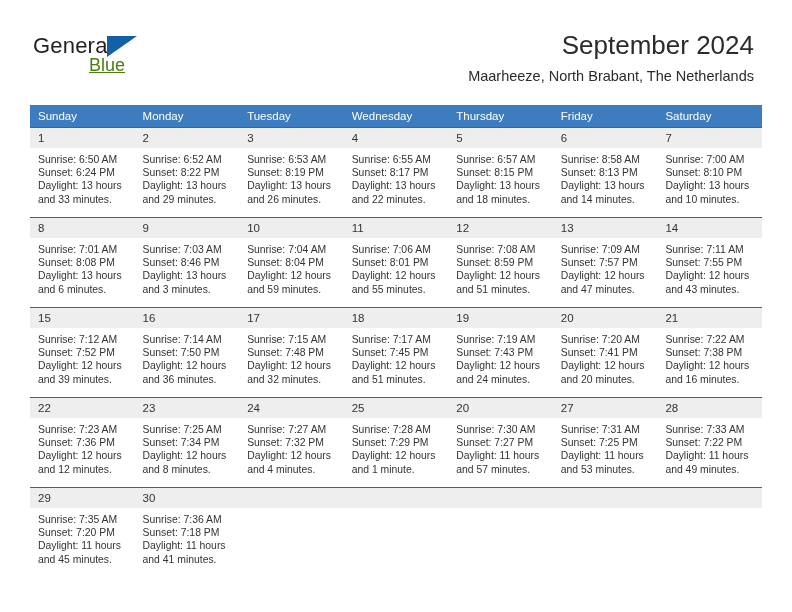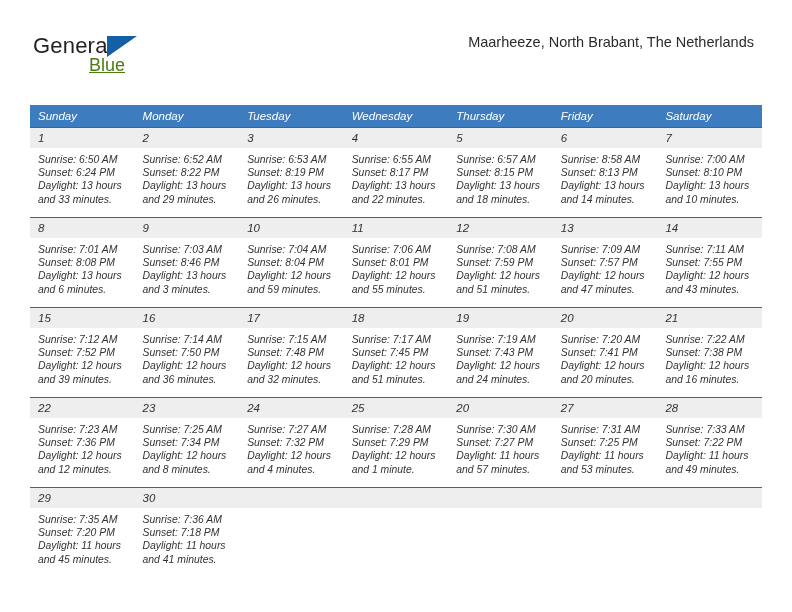--- a/index.html
+++ b/index.html
@@ -85,21 +85,20 @@
   }
 
   
   .calendar {
     position: absolute;
     left: 30px;
     top: 105px;
     width: 732px;
     border-collapse: collapse;
     table-layout: fixed;
-    font-style: italic;
   }
   .calendar th {
     background: #3d7dbf;
     color: #ffffff;
     font-size: 11.5px;
     font-weight: normal;
     text-align: left;
     padding: 5px 0 5px 8px;
     height: 11px;
     border: none;
@@ -142,20 +141,21 @@
 
   <div class="header">
 
     <div class="brand">
       <span class="brand-general">General</span>
       <span class="brand-flag"></span>
       <span class="brand-blue">Blue</span>
     </div>
 
     <div class="title-block">
+      <div class="cal-title">September 2024</div>
       <div class="cal-subtitle">Maarheeze, North Brabant, The Netherlands</div>
     </div>
 
   </div>
 
   <table class="calendar">
     <thead>
       <tr>
         <th>Sunday</th>
         <th>Monday</th>
@@ -268,21 +268,21 @@
               <div>Sunrise: 7:06 AM</div>
               <div>Sunset: 8:01 PM</div>
               <div>Daylight: 12 hours</div>
               <div>and 55 minutes.</div>
             </div>
           </td>
         <td>
             <div class="daynum">12</div>
             <div class="details">
               <div>Sunrise: 7:08 AM</div>
-              <div>Sunset: 7:59 PM</div>
+              <div>Sunset: 8:59 PM</div>
               <div>Daylight: 12 hours</div>
               <div>and 51 minutes.</div>
             </div>
           </td>
         <td>
             <div class="daynum">13</div>
             <div class="details">
               <div>Sunrise: 7:09 AM</div>
               <div>Sunset: 7:57 PM</div>
               <div>Daylight: 12 hours</div>

